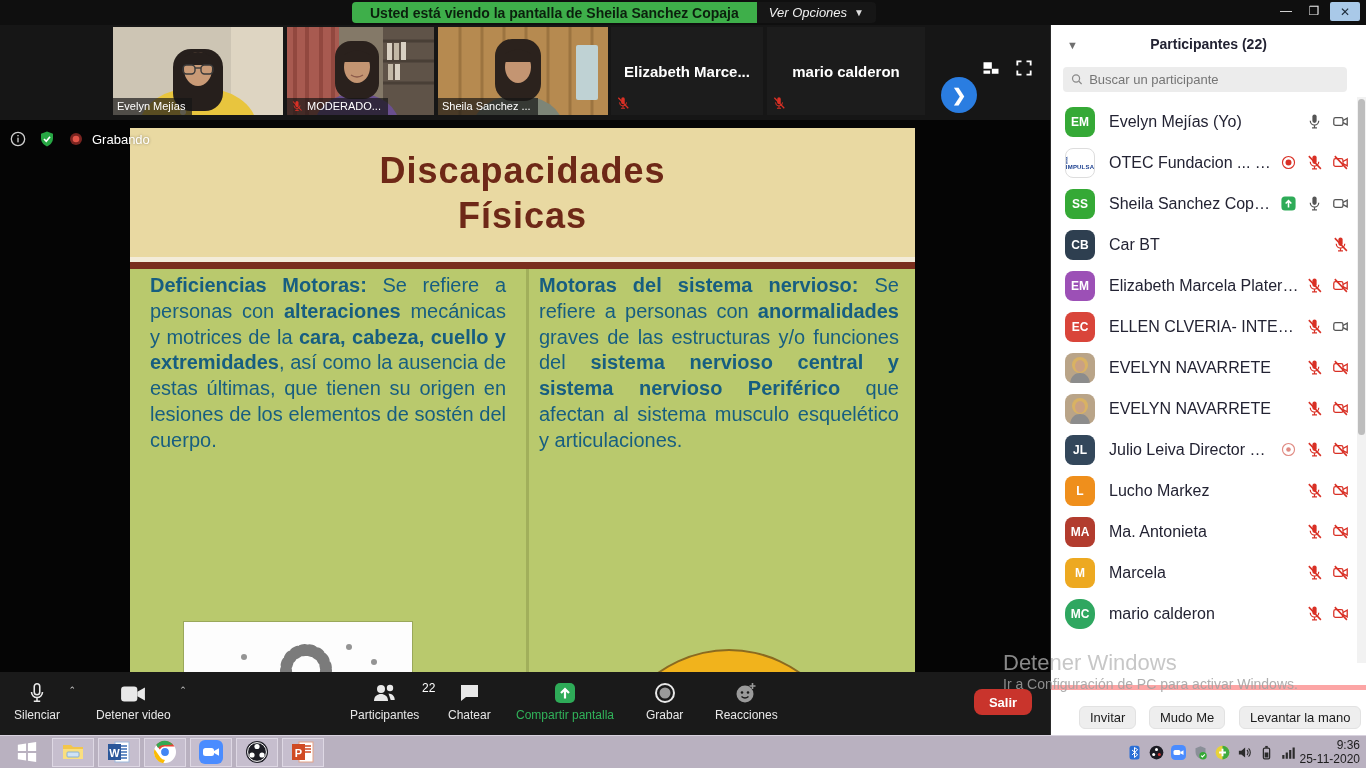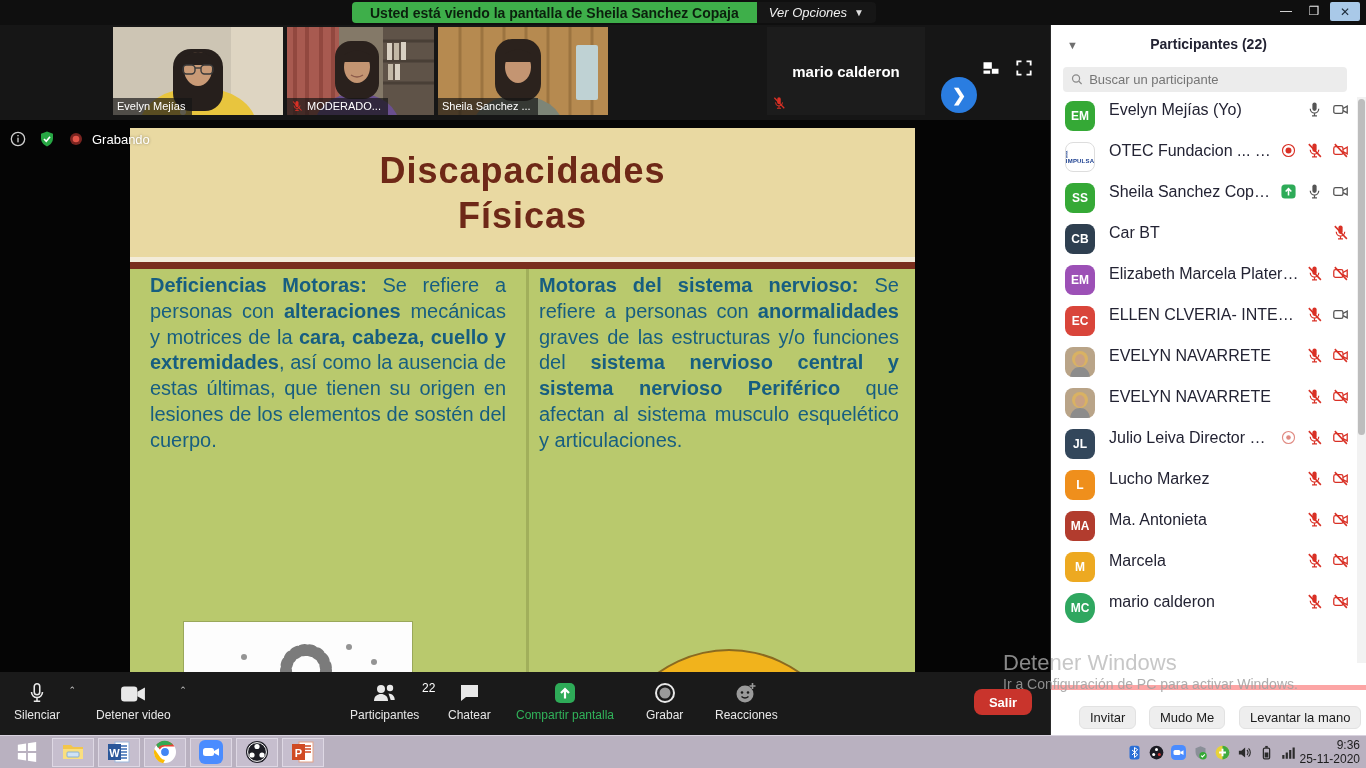--- a/index.html
+++ b/index.html
@@ -76,21 +76,21 @@
       border-left:1px solid #2a2a2a; }
   #panel-header { position:absolute; left:0; top:8px; width:100%; height:26px; }
   #panel-chevron { position:absolute; left:16px; top:6px; color:#6f6f6f; font-size:11px; cursor:pointer; }
   #panel-title { position:absolute; left:0; top:3px; width:100%; text-align:center; color:#232333;
       font-size:14px; font-weight:bold; }
   #search-box { position:absolute; left:12px; top:42px; width:284px; height:25px; background:#ececec;
       border-radius:4px; display:flex; align-items:center; padding:0 8px; gap:6px; }
   #search-box input { border:none; background:transparent; outline:none; font-size:13px; color:#444;
       width:100%; font-family:"Liberation Sans",sans-serif; }
   #plist { position:absolute; left:0; top:76px; width:308px; height:578px; overflow:hidden; }
-  .prow { position:relative; height:41px; display:flex; align-items:flex-start; padding:0 10px 0 14px; }
+  .prow { position:relative; height:41px; display:flex; align-items:center; padding:0 10px 0 14px; }
   .prow .avatar { width:30px; height:30px; border-radius:8px; display:flex; align-items:center;
       justify-content:center; color:#fff; font-size:12px; font-weight:bold; flex:0 0 30px; overflow:hidden; }
   .prow .pname { margin-left:14px; font-size:16px; color:#232333; white-space:nowrap; overflow:hidden;
       text-overflow:ellipsis; flex:1 1 auto; }
   .prow .picons { display:flex; align-items:center; gap:9px; margin-left:6px; }
   .prow .picons svg { width:17px; height:17px; display:block; }
   #pscroll { position:absolute; left:306px; top:72px; width:9px; height:566px; background:#f2f2f2; }
   #pscroll .thumb { position:absolute; left:1px; top:2px; width:7px; height:336px; background:#bdbdbd; border-radius:4px; }
   #panel-footer { position:absolute; left:0; bottom:0; width:100%; height:50px; border-top:5px solid #fca5a5; }
   .pf-btn { position:absolute; top:16px; height:23px; background:#eee; border:1px solid #e2e2e2;
@@ -193,20 +193,28 @@
           <path d="M22 0v88M44 0v88M66 0v88M88 0v88M110 0v88M132 0v88M154 0v88" stroke="#9c7440" stroke-width="3"></path>
           <rect x="138" y="18" width="22" height="55" rx="2" fill="#bfd2d4"></rect>
           <ellipse cx="80" cy="100" rx="45" ry="32" fill="#7d8577"></ellipse>
           <rect x="57" y="12" width="46" height="62" rx="17" fill="#2b221d"></rect>
           <ellipse cx="80" cy="40" rx="13" ry="16" fill="#c49572"></ellipse>
           <path d="M67 27q13-9 26 0v8H67z" fill="#2b221d"></path>
         </svg>
         <div class="nametag">
           <span>Sheila Sanchez ...</span>
         </div>
+      </div>
+      <div class="vtile nameonly" style="left: 611px; width: 152px;">
+        <div class="bigname">Elizabeth  Marce...</div>
+        <div class="mictag"><svg viewBox="0 0 24 24" style="width: 14px; height: 14px;">
+            <rect x="9" y="2" width="6" height="12" rx="3" fill="#d93025"></rect>
+            <path d="M6 11a6 6 0 0 0 12 0M12 17v3.5M8.5 21h7" fill="none" stroke="#d93025" stroke-width="1.7"></path>
+            <line x1="4" y1="3" x2="21" y2="21" stroke="#d93025" stroke-width="2.1"></line>
+          </svg></div>
       </div>
       <div class="vtile nameonly" style="left: 767px; width: 158px;">
         <div class="bigname">mario calderon</div>
         <div class="mictag"><svg viewBox="0 0 24 24" style="width: 14px; height: 14px;">
             <rect x="9" y="2" width="6" height="12" rx="3" fill="#d93025"></rect>
             <path d="M6 11a6 6 0 0 0 12 0M12 17v3.5M8.5 21h7" fill="none" stroke="#d93025" stroke-width="1.7"></path>
             <line x1="4" y1="3" x2="21" y2="21" stroke="#d93025" stroke-width="2.1"></line>
           </svg></div>
       </div>
     </div>

